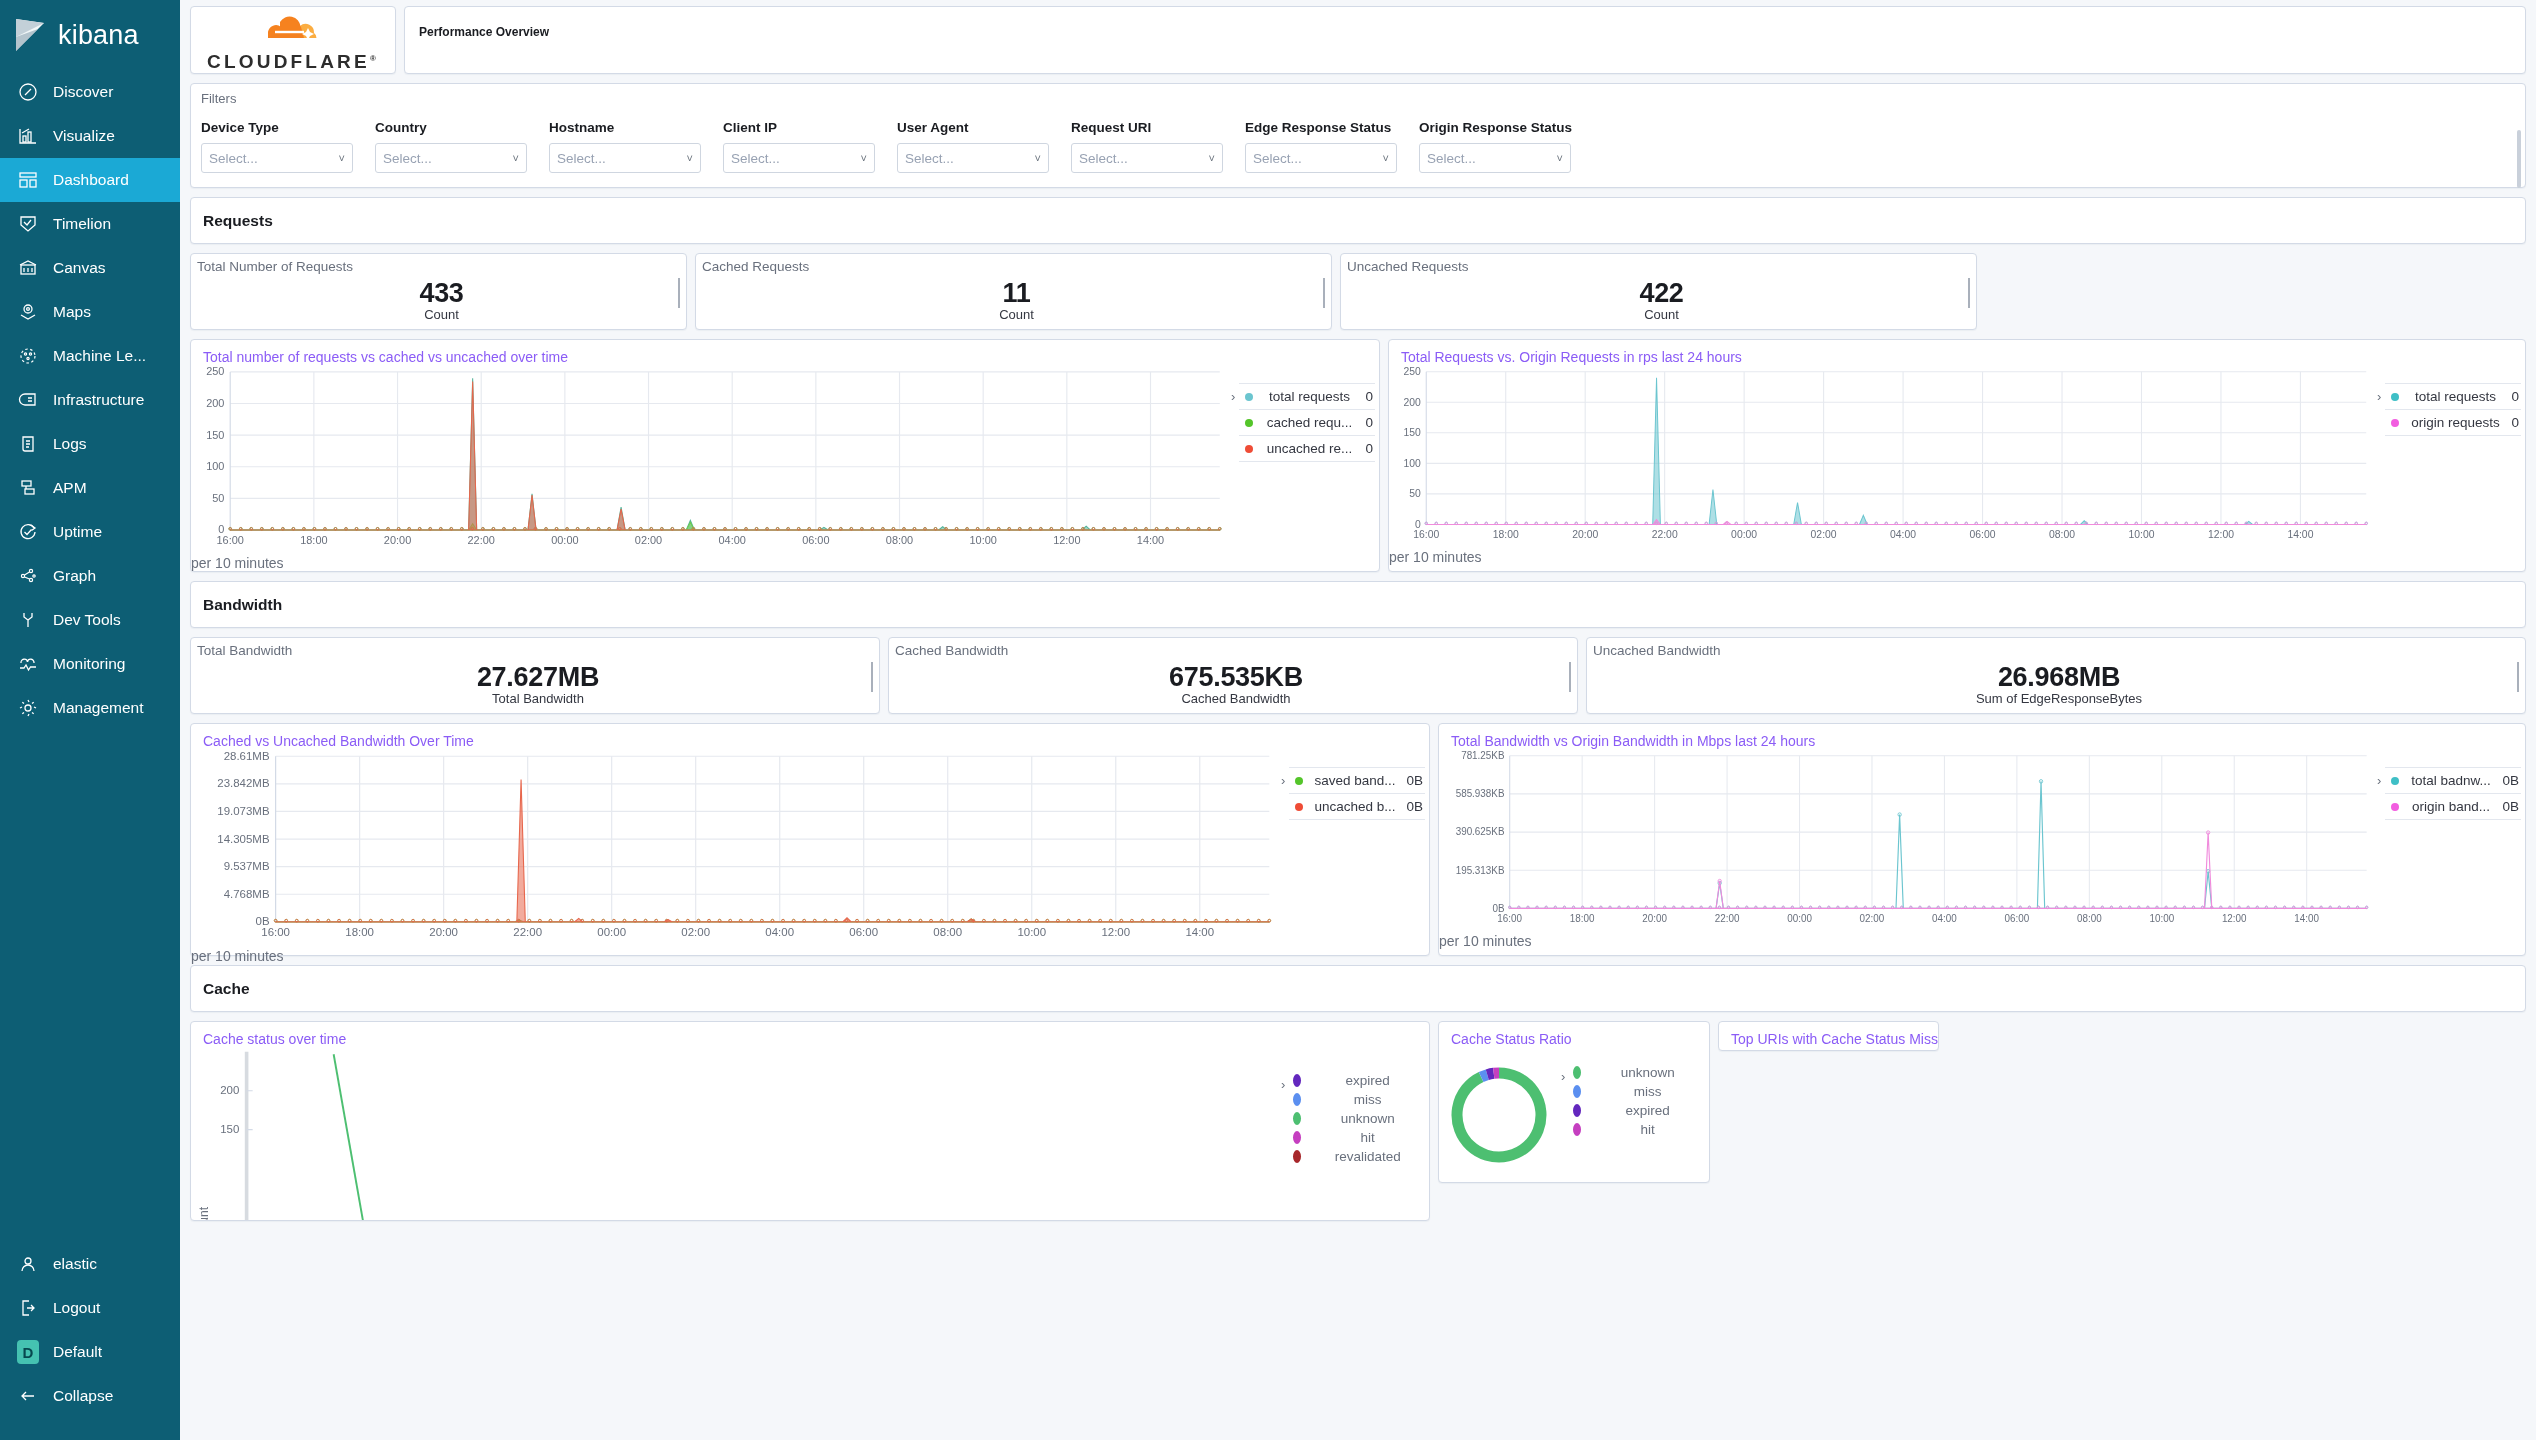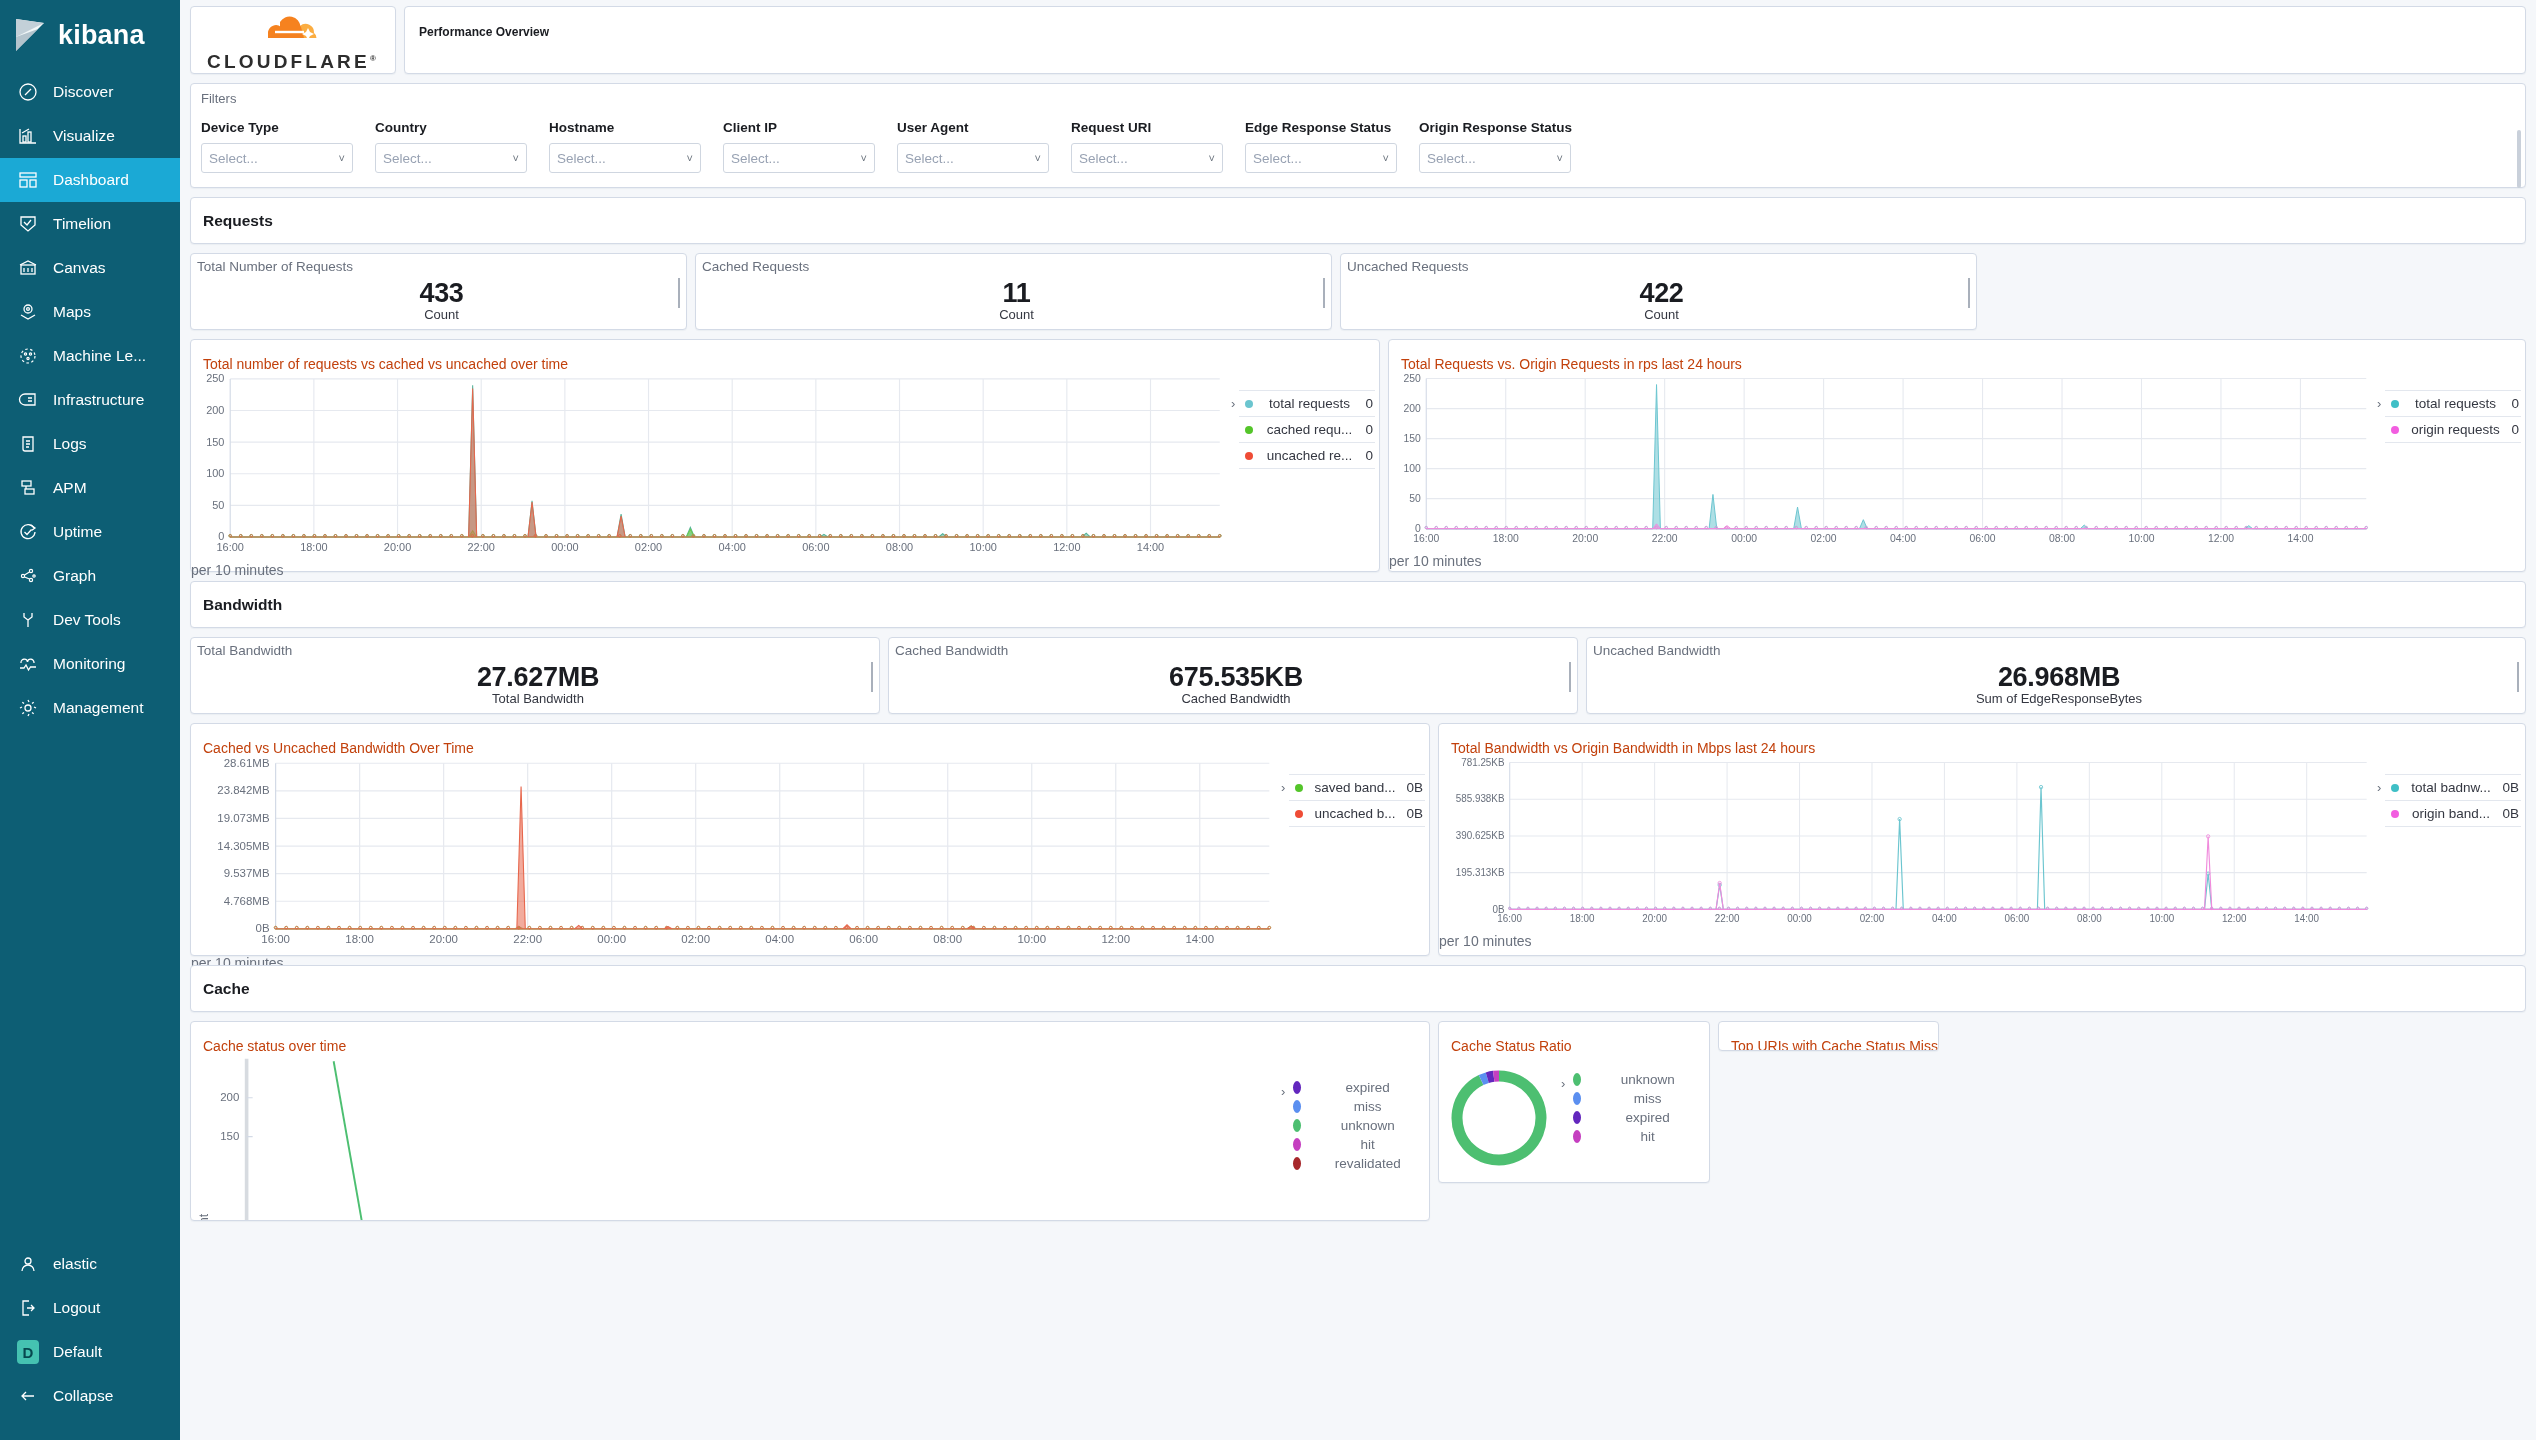--- a/index.html
+++ b/index.html
@@ -12,21 +12,21 @@
   }
   .app { display:flex; width:2536px; height:1440px; }
 
   
   .sidebar {
     width:180px; flex:0 0 180px; background:#0d5e74; color:#fff;
     display:flex; flex-direction:column; padding-top:8px;
   }
   .kb-logo { display:flex; align-items:center; gap:12px; padding:10px 0 18px 14px; }
   .kb-mark { width:32px; height:34px; position:relative; }
-  .kb-word { font-size:27px; font-weight:700; letter-spacing:.2px;text-align:right; }
+  .kb-word { font-size:27px; font-weight:400; letter-spacing:.2px;text-align:right; }
   .nav { display:flex; flex-direction:column; }
   .nav-item {
     display:flex; align-items:center; gap:14px; height:44px;
     padding-left:17px; font-size:15.5px; color:#ffffff; cursor:pointer;
   }
   .nav-item.active { background:#1ba9d5; }
   .ico { width:22px; height:22px; flex:0 0 22px; display:flex; align-items:center; justify-content:center; }
   .ico svg { width:20px; height:20px; display:block; }
   .sidebar-bottom { margin-top:auto; padding-bottom:22px; }
   .avatar-d {
@@ -75,21 +75,21 @@
   
   .metric { height:77px; padding:6px 0 0 6px; position:relative; display:flex; flex-direction:column; }
   .metric-title { font-size:13.5px; color:#69707d; line-height:1.1; }
   .metric-body { flex:1; display:flex; flex-direction:column; align-items:center; justify-content:center; margin-top:-2px; }
   .metric-value { font-size:27px; font-weight:700; color:#1a1c21; line-height:1.05; letter-spacing:-.3px; }
   .metric-sub { font-size:13px; color:#343741; line-height:1.2; }
   .metric-bar { position:absolute; right:6px; top:24px; width:2px; height:30px; background:#a9b0bb; }
 
   
   .viz { padding:8px 0 0 0; display:flex; flex-direction:column; }
-  .viz-title { font-size:14px; color:#c2410c; padding:1px 0 0 12px;margin-top:7px; }
+  .viz-title { font-size:14px; color:#8b5cf6; padding:1px 0 0 12px; }
   .viz-body { flex:1; display:flex; }
   .plot { flex:1; position:relative; display:flex; flex-direction:column; }
   .plot-inner { flex:1; position:relative; }
   .xlabel { font-size:14px; color:#69707d; padding-bottom:6px; }
   .legend { width:150px; flex:0 0 150px; padding:18px 4px 0 0; display:flex; align-items:flex-start; }
   .legend-toggle { font-size:13px; color:#69707d; padding:6px 4px 0 2px; cursor:pointer; }
   .legend-list { flex:1; }
   .legend-item {
     display:flex; align-items:center; gap:7px; font-size:13.5px; color:#343741;
     border-top:1px solid #e3e7ee; padding:5px 2px 5px 6px; cursor:pointer;

